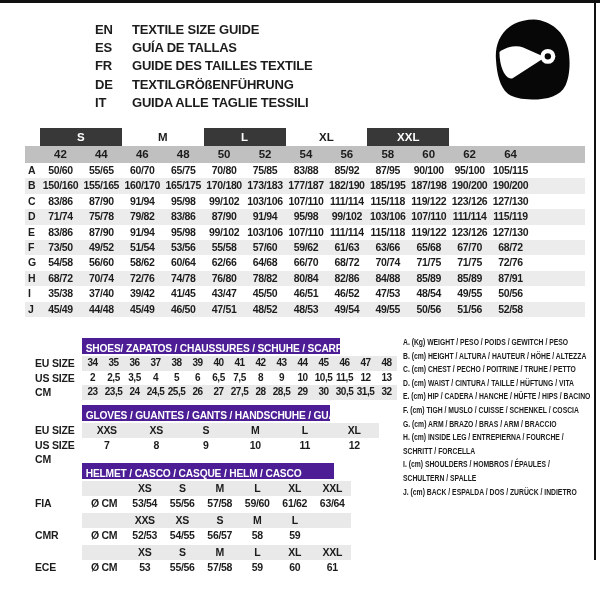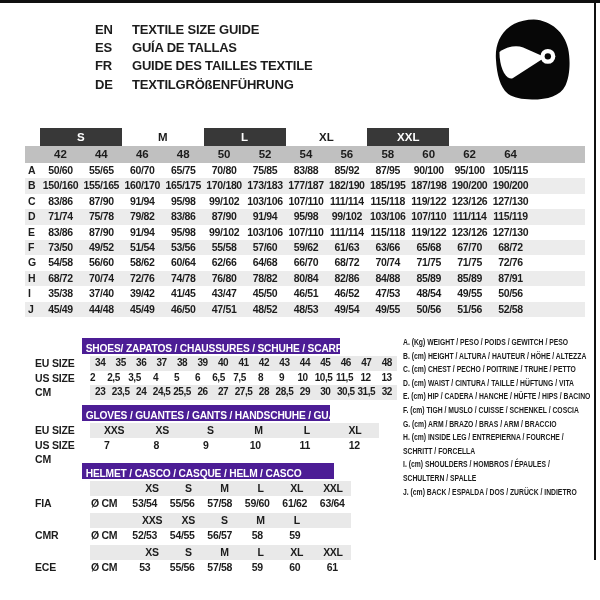--- a/index.html
+++ b/index.html
@@ -39,21 +39,21 @@
   #helmetTable{top:463px;width:316px;}
   .st-header{margin-left:47px;height:16px;background:#4c1d95;color:#ffffff;margin-bottom:2px;}
   #shoesTable .st-header{width:258px;}
   #glovesTable .st-header{width:248px;}
   #helmetTable .st-header{width:252px;}
   .st-header span{display:inline-block;white-space:nowrap;transform:scaleX(0.93);transform-origin:left center;
     font-size:11px;line-height:16px;padding-left:4px;letter-spacing:-0.2px;}
   .st-row{display:flex;height:14.5px;align-items:center;}
   .st-label{width:47px;font-size:10.5px;letter-spacing:-0.2px;}
   .st-cells{flex:1;display:grid;align-items:center;height:100%;}
-  .st-cells.gray{background:#e9e9e9;margin-left:8px;}
+  .st-cells.gray{background:#e9e9e9;}
   .st-cell{text-align:center;font-size:10.5px;letter-spacing:-0.3px;line-height:14.5px;}
   #shoesTable .st-cells{grid-template-columns:repeat(15,1fr);}
   #shoesTable .st-cell{font-size:10px;letter-spacing:-0.45px;}
   #glovesTable .st-cells{grid-template-columns:repeat(6,1fr);}
   #helmetTable .st-cells{grid-template-columns:44px repeat(6,1fr);}
   #helmetTable .pairend{margin-bottom:3px;}
 
   
   .legend{position:absolute;left:403px;top:336px;width:195px;}
   .legend-line{white-space:nowrap;font-size:9.2px;line-height:13.6px;letter-spacing:0;
@@ -75,20 +75,24 @@
         <span class="lang-code">ES</span>
         <span class="lang-title">GUÍA DE TALLAS</span>
       </div>
       <div class="lang-row">
         <span class="lang-code">FR</span>
         <span class="lang-title">GUIDE DES TAILLES TEXTILE</span>
       </div>
       <div class="lang-row">
         <span class="lang-code">DE</span>
         <span class="lang-title">TEXTILGRÖßENFÜHRUNG</span>
+      </div>
+      <div class="lang-row">
+        <span class="lang-code">IT</span>
+        <span class="lang-title">GUIDA ALLE TAGLIE TESSILI</span>
       </div>
     </div>
 
   <svg class="helmet-icon" viewBox="0 0 100 100" aria-hidden="true">
     <path d="M30 10 C 14 18 8 34 9 50 C 10 68 14 82 22 89 C 28 94 38 96 50 96 C 68 96 82 92 88 80 C 93 70 94 52 91 38 C 87 20 72 6 52 5 C 44 5 36 7 30 10 Z" fill="#070707"></path>
     <path d="M13 42 C 21 36 32 34 40 37 L 65 48 L 28 72 C 20 74 13 60 13 42 Z" fill="#ffffff"></path>
     <circle cx="68" cy="47" r="8.5" fill="#ffffff"></circle>
     <circle cx="68" cy="47" r="3.6" fill="#070707"></circle>
   </svg>
 

